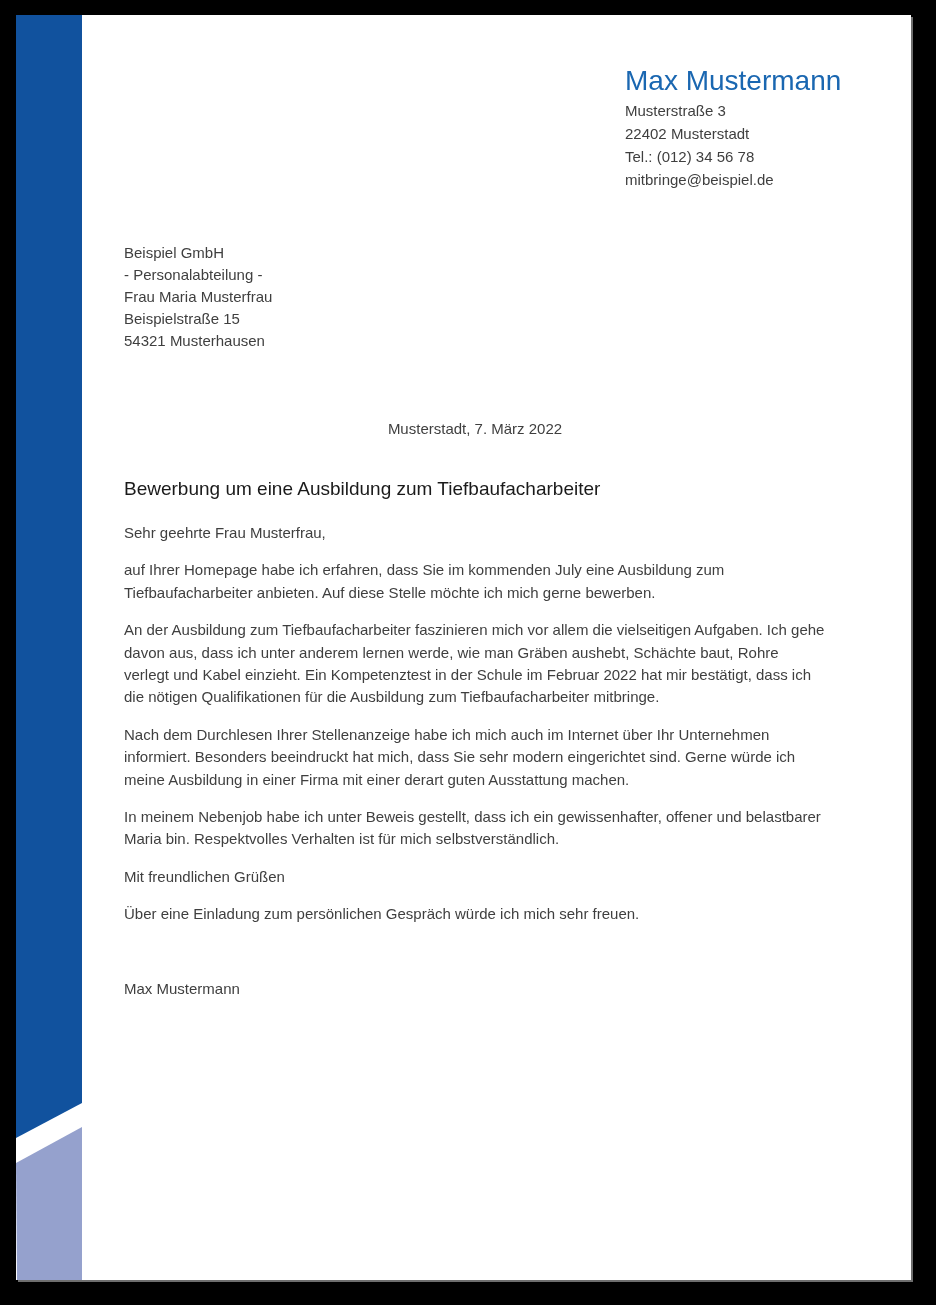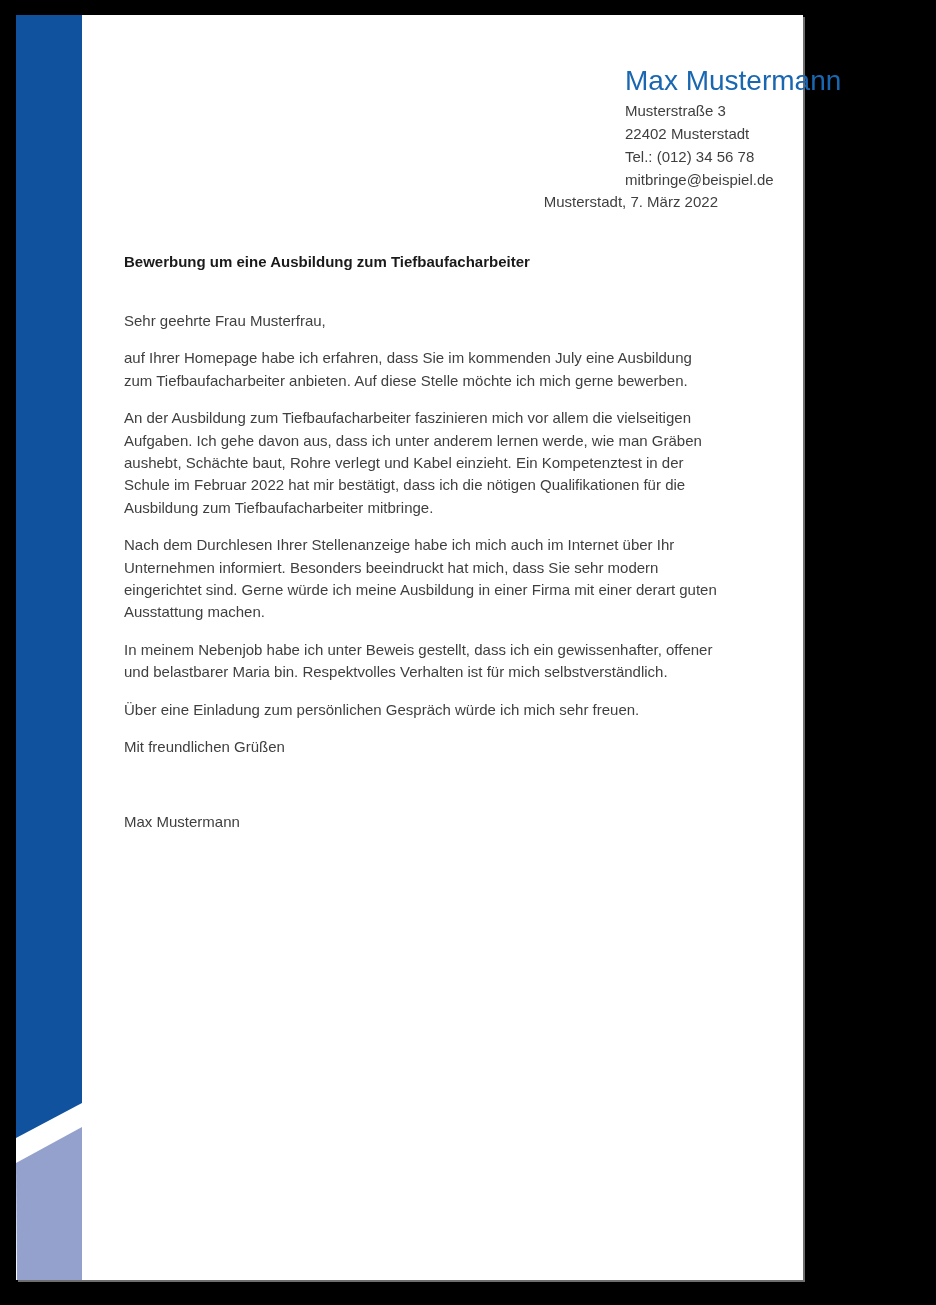--- a/index.html
+++ b/index.html
@@ -17,21 +17,21 @@
   html,body{width:936px;height:1305px;}
   body{
     background:var(--frame);
     font-family:"Liberation Sans","DejaVu Sans",sans-serif;
     position:relative;
     overflow:hidden;
   }
   .page{
     position:absolute;
     left:16px; top:15px;
-    width:787px; height:1265px;
+    width:895px; height:1265px;
     background:var(--page);
     box-shadow:2px 2px 0 var(--page_edge);
   }
   .stripe{
     position:absolute;
     left:0; top:0;
     width:66px; height:1265px;
     display:block;
   }
   .content{
@@ -56,35 +56,36 @@
   }
   .sender-line:first-of-type{margin-top:5px;}
   .recipient{
     margin-top:51px;
   }
   .recipient-line{
     line-height:22px;
     white-space:nowrap;
   }
   .date-line{
+    margin-top:66px;
     line-height:22px;
-    text-align:right;
+    text-align:center;
   }
   .subject{
     margin-top:37px;
-    font-size:15px;
+    font-size:19px;
     line-height:24px;
-    font-weight:bold;
+    font-weight:normal;
     color:var(--heading_text);
   }
   .letter-body p{
     line-height:22.4px;
   }
   .greeting{
-    margin-top:36px;
+    margin-top:21px;
   }
   .para{
     margin-top:15px;
   }
   .signature{
     margin-top:52px;
     line-height:22.4px;
   }
 </style>
 </head>
@@ -100,30 +101,37 @@
   <div class="content">
 
     <div class="sender">
       <div class="sender-name">Max Mustermann</div>
       <div class="sender-line">Musterstraße 3</div>
       <div class="sender-line">22402 Musterstadt</div>
       <div class="sender-line">Tel.: (012) 34 56 78</div>
       <div class="sender-line">mitbringe@beispiel.de</div>
     </div>
 
+    <div class="recipient">
+      <div class="recipient-line">Beispiel GmbH</div>
+      <div class="recipient-line">- Personalabteilung -</div>
+      <div class="recipient-line">Frau Maria Musterfrau</div>
+      <div class="recipient-line">Beispielstraße 15</div>
+      <div class="recipient-line">54321 Musterhausen</div>
+    </div>
 
     <div class="date-line">Musterstadt, 7. März 2022</div>
 
     <div class="subject">Bewerbung um eine Ausbildung zum Tiefbaufacharbeiter</div>
 
     <div class="letter-body">
       <p class="greeting">Sehr geehrte Frau Musterfrau,</p>
       <p class="para">auf Ihrer Homepage habe ich erfahren, dass Sie im kommenden July eine Ausbildung zum Tiefbaufacharbeiter anbieten. Auf diese Stelle möchte ich mich gerne bewerben.</p>
       <p class="para">An der Ausbildung zum Tiefbaufacharbeiter faszinieren mich vor allem die vielseitigen Aufgaben. Ich gehe davon aus, dass ich unter anderem lernen werde, wie man Gräben aushebt, Schächte baut, Rohre verlegt und Kabel einzieht. Ein Kompetenztest in der Schule im Februar 2022 hat mir bestätigt, dass ich die nötigen Qualifikationen für die Ausbildung zum Tiefbaufacharbeiter mitbringe.</p>
       <p class="para">Nach dem Durchlesen Ihrer Stellenanzeige habe ich mich auch im Internet über Ihr Unternehmen informiert. Besonders beeindruckt hat mich, dass Sie sehr modern eingerichtet sind. Gerne würde ich meine Ausbildung in einer Firma mit einer derart guten Ausstattung machen.</p>
       <p class="para">In meinem Nebenjob habe ich unter Beweis gestellt, dass ich ein gewissenhafter, offener und belastbarer Maria bin. Respektvolles Verhalten ist für mich selbstverständlich.</p>
+      <p class="para">Mit freundlichen Grüßen</p>
       <p class="para">Über eine Einladung zum persönlichen Gespräch würde ich mich sehr freuen.</p>
-      <p class="para">Mit freundlichen Grüßen</p>
       <p class="signature">Max Mustermann</p>
     </div>
 
   </div>
 </div>
 
 </body></html>

